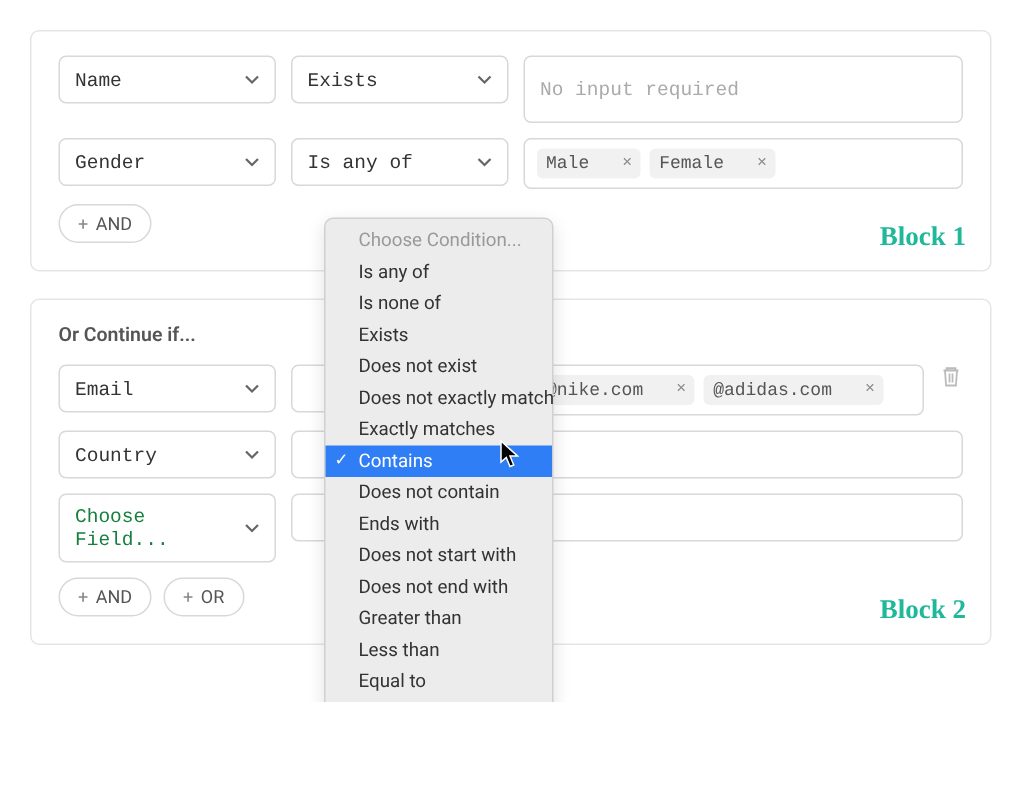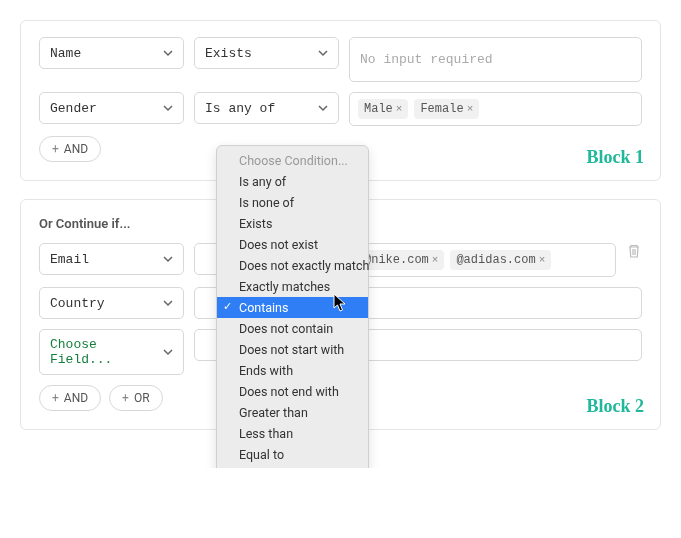--- a/index.html
+++ b/index.html
@@ -77,21 +77,21 @@
     .value-box.disabled {
       color: #aaa;
       padding: 14px 10px;
     }
     .tag {
       background: #f1f1f1;
       border-radius: 4px;
       padding: 3px 6px;
       display: inline-flex;
       align-items: center;
-      gap: 3px;
+      gap: 22px;
       font-size: 12px;
       color: #555;
     }
     .tag .x {
       color: #888;
       cursor: pointer;
       font-size: 11px;
     }
     .btn-row {
       display: flex;
@@ -345,22 +345,22 @@
     <div class="dropdown-item">Is none of</div>
     <div class="dropdown-item">Exists</div>
     <div class="dropdown-item">Does not exist</div>
     <div class="dropdown-item">Does not exactly match</div>
     <div class="dropdown-item">Exactly matches</div>
     <div class="dropdown-item selected">
       <span class="check">✓</span>
       <span>Contains</span>
     </div>
     <div class="dropdown-item">Does not contain</div>
+    <div class="dropdown-item">Ends with</div>
     <div class="dropdown-item">Does not start with</div>
-    <div class="dropdown-item">Ends with</div>
     <div class="dropdown-item">Does not end with</div>
     <div class="dropdown-item">Greater than</div>
     <div class="dropdown-item">Less than</div>
     <div class="dropdown-item">Equal to</div>
     <div class="dropdown-item">Not equal to</div>
     <div class="dropdown-item">Matches regex</div>
     <div class="dropdown-item">Does not match regex</div>
   </div>
 
   <div class="cursor-pointer">

